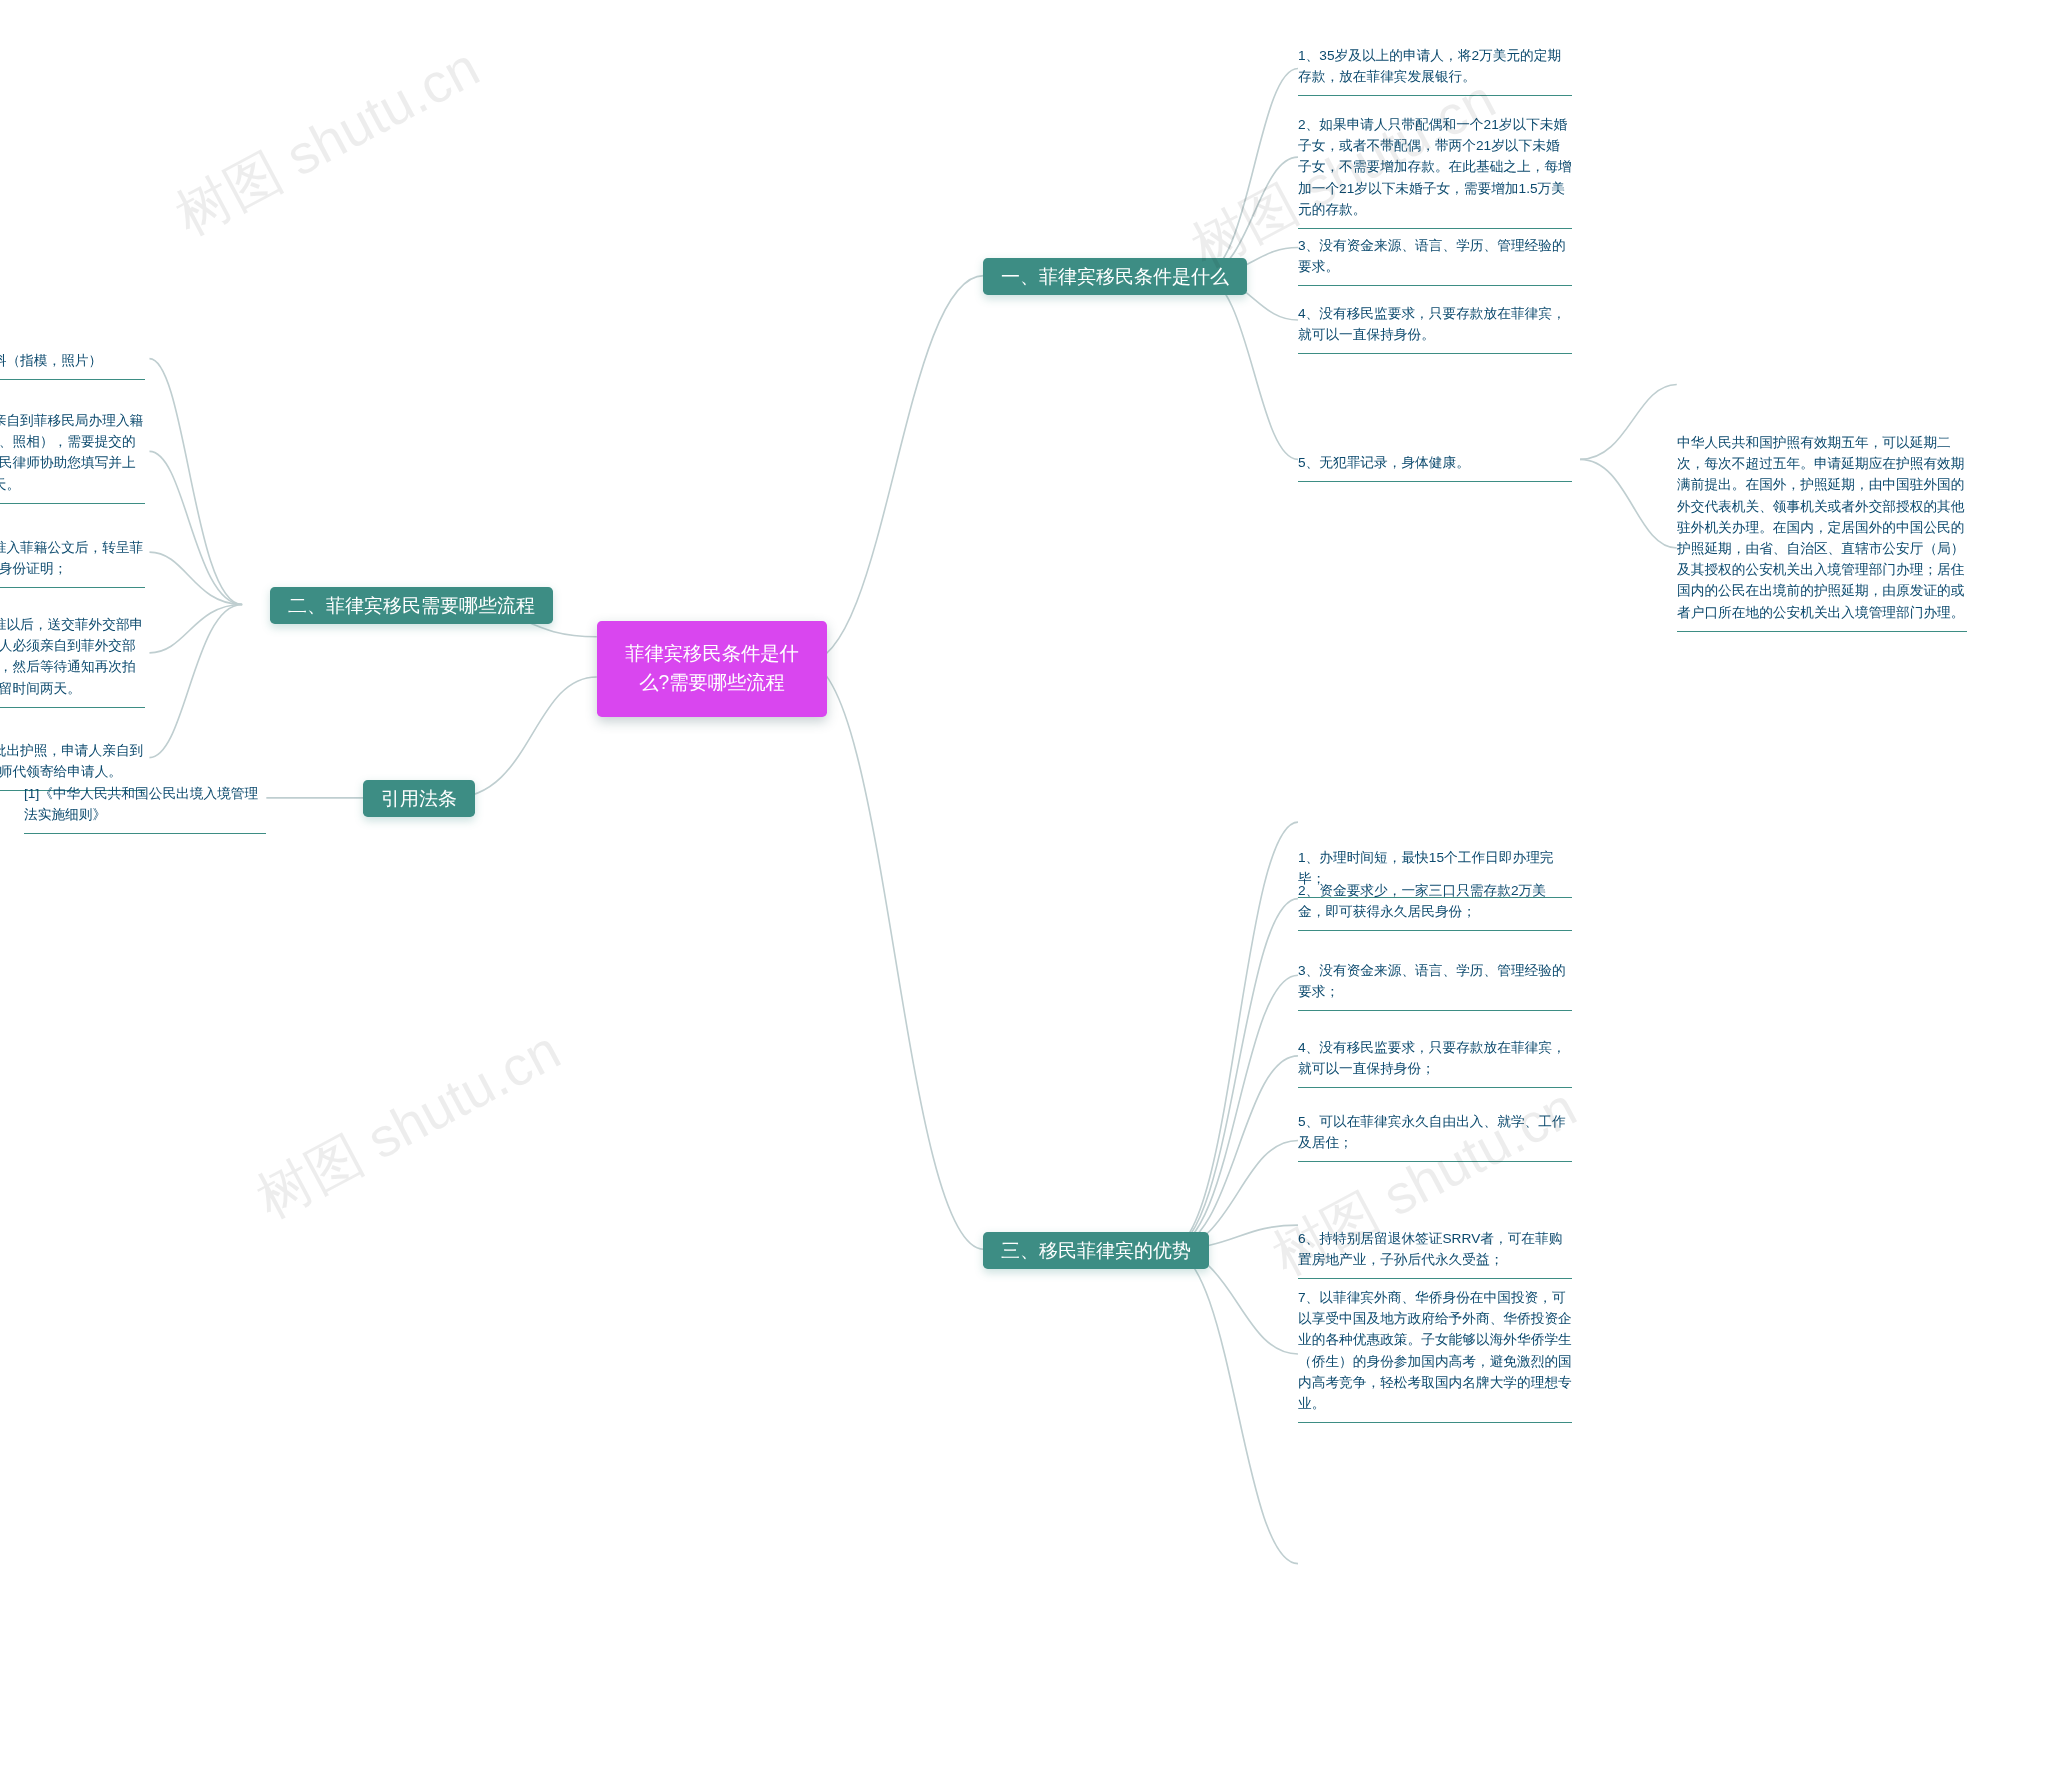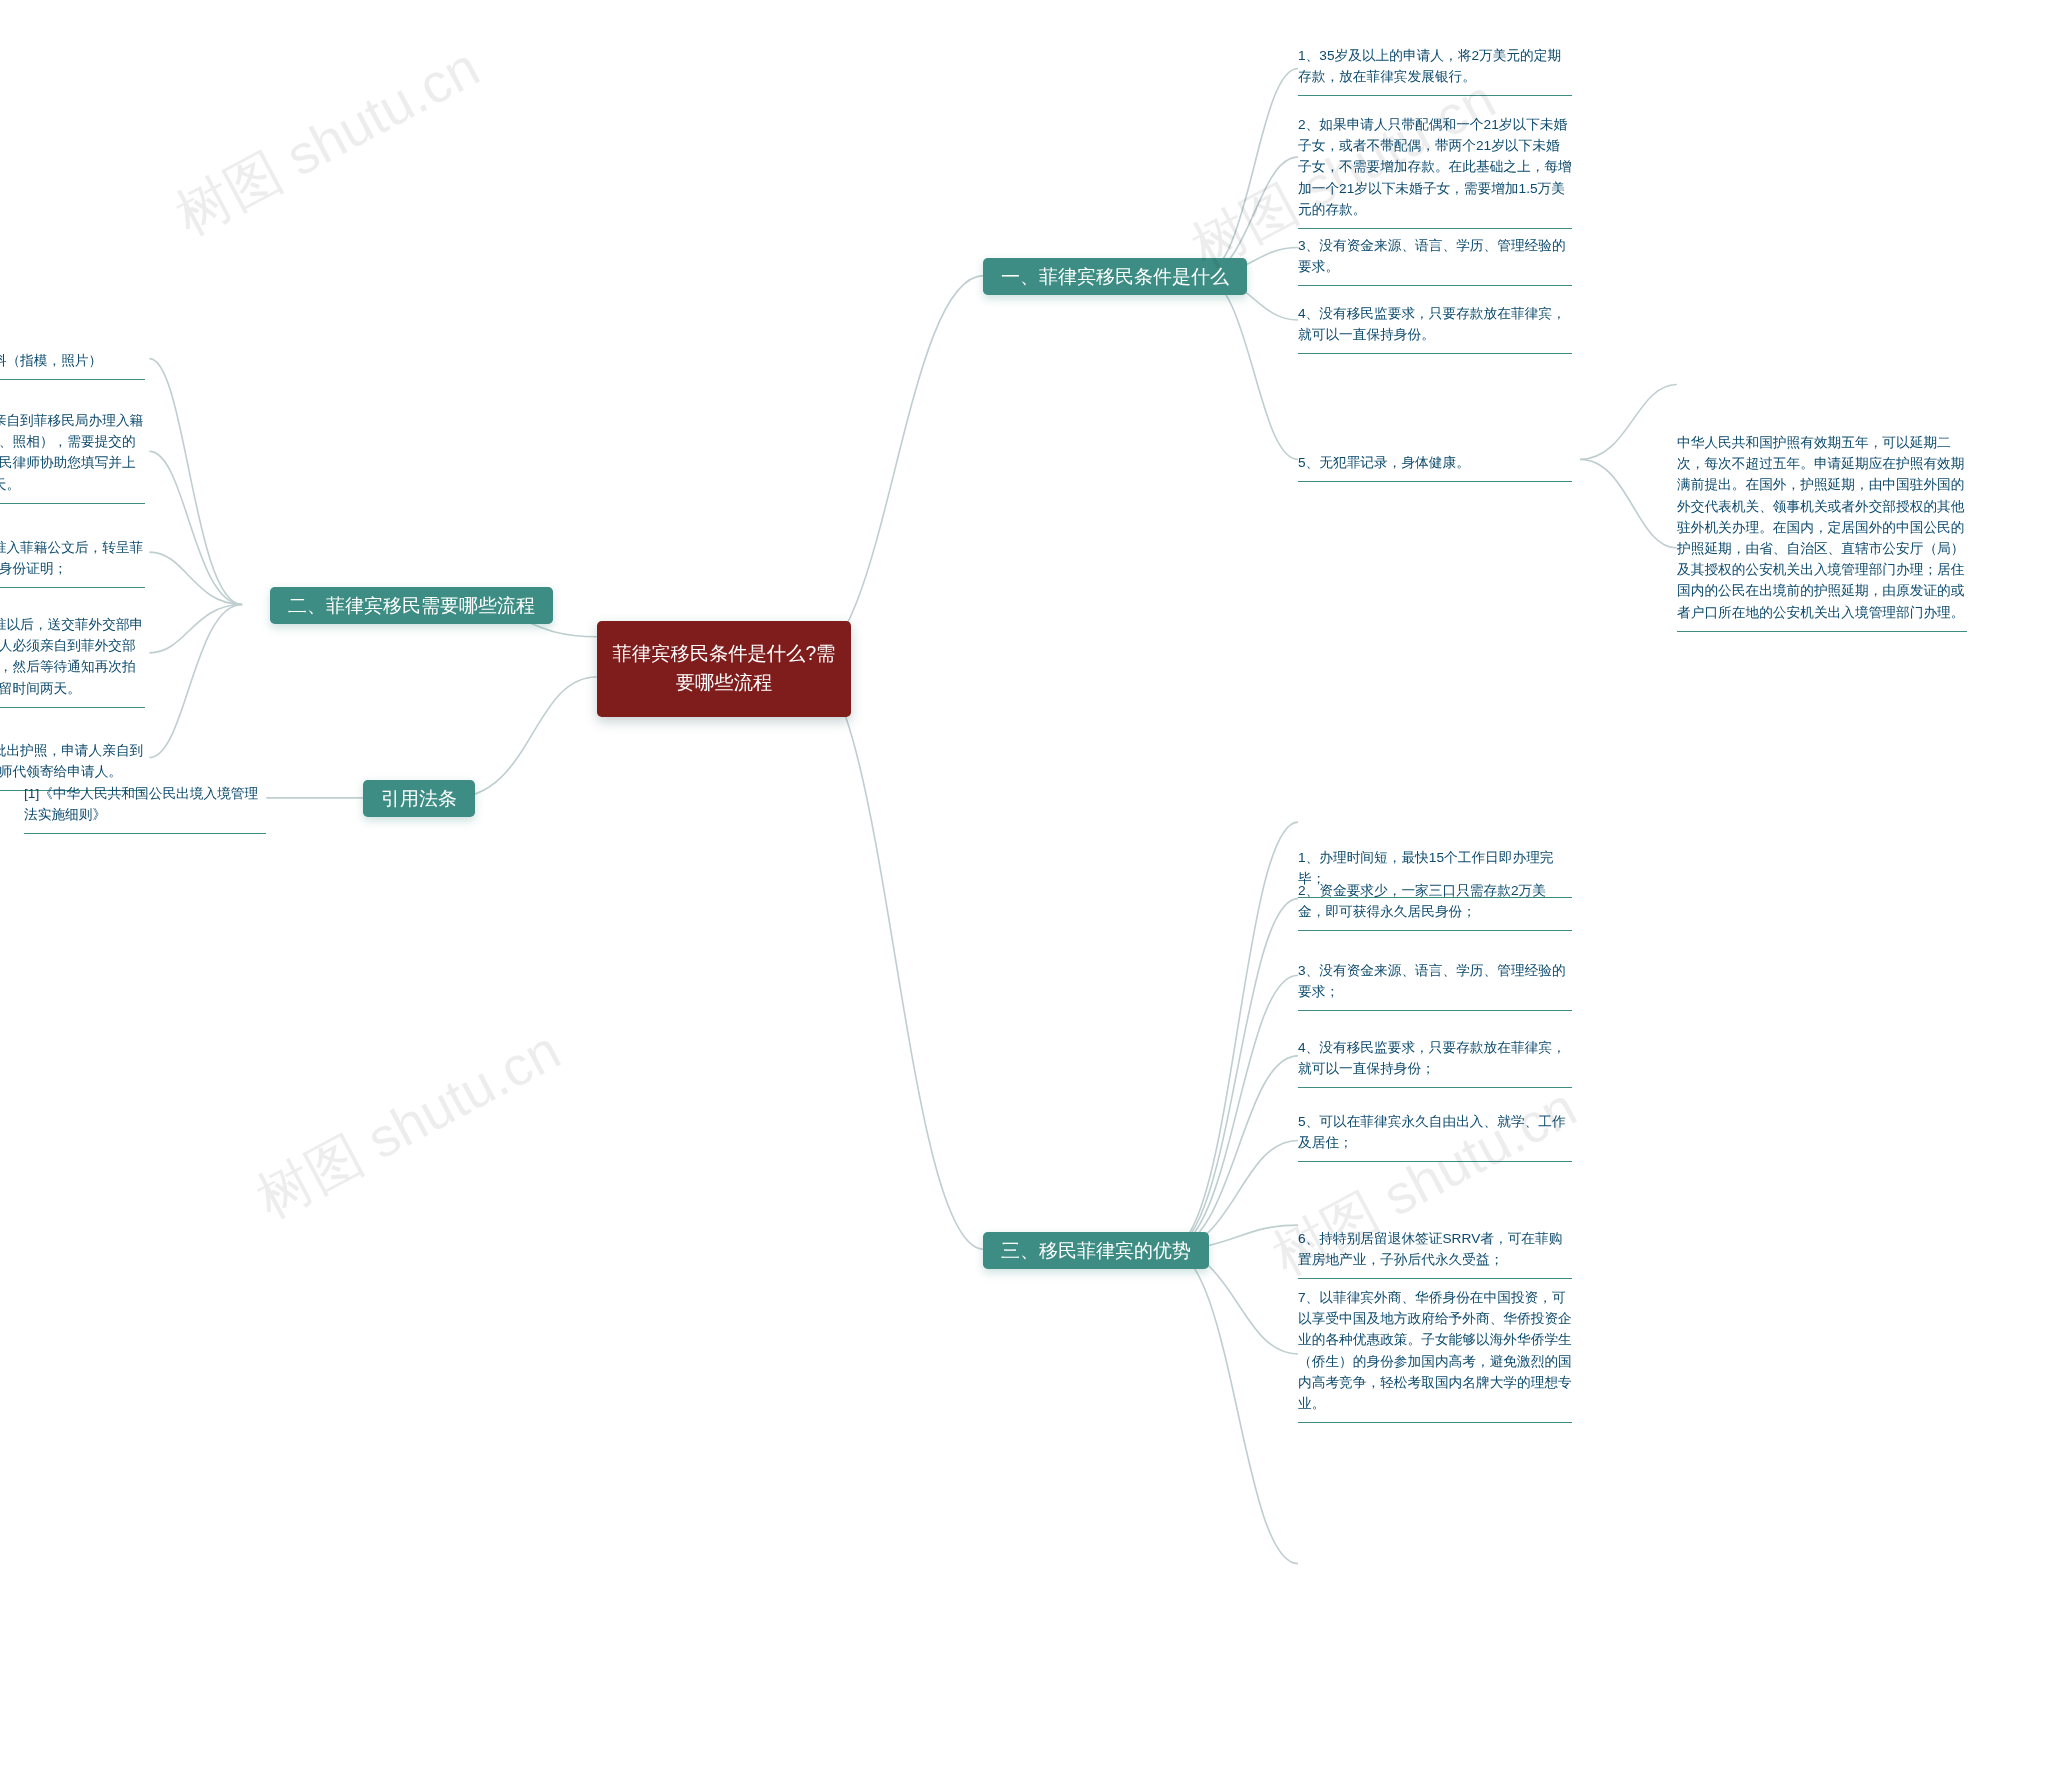--- a/index.html
+++ b/index.html
@@ -24,23 +24,23 @@
     width: 2064px;
     height: 1782px;
     z-index: 1;
   }
   .node {
     position: absolute;
     z-index: 2;
     box-sizing: border-box;
   }
   .root {
-    background: #7f1d1d;
+    background: #d946ef;
     color: #fff;
-    width: 254px;
+    width: 230px;
     padding: 19.3px 14.5px;
     border-radius: 4.8px;
     text-align: center;
     font-size: 19.3px;
     line-height: 1.5;
     box-shadow: 0 4.8px 11.3px rgba(40,76,84,0.25);
   }
   .branch {
     background: #3D8D84;
     color: #fff;

